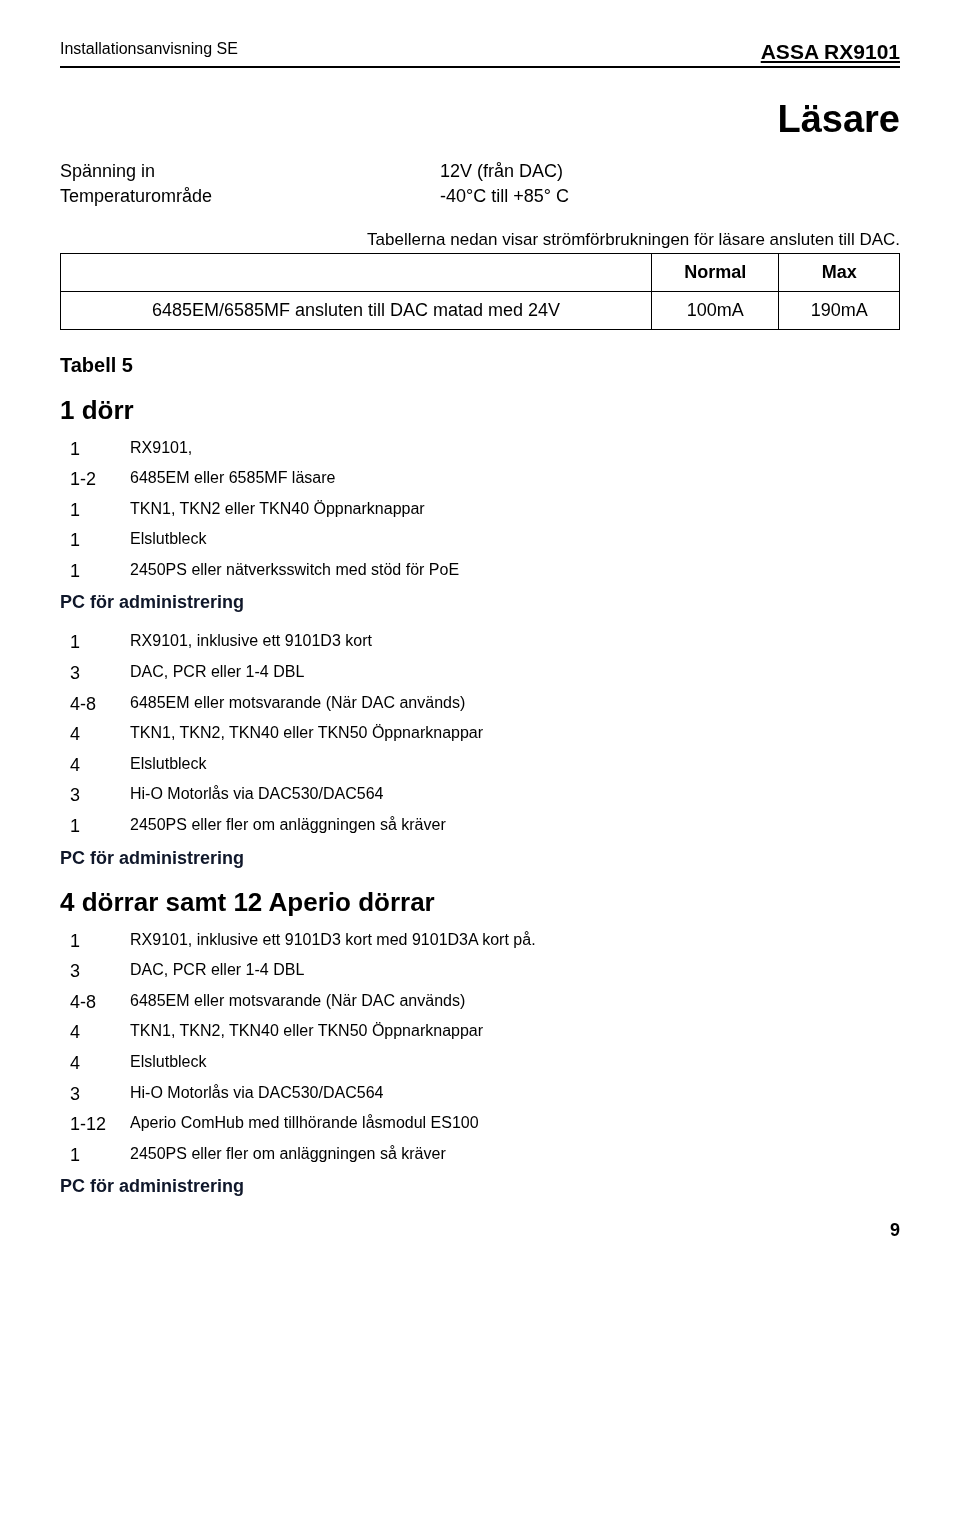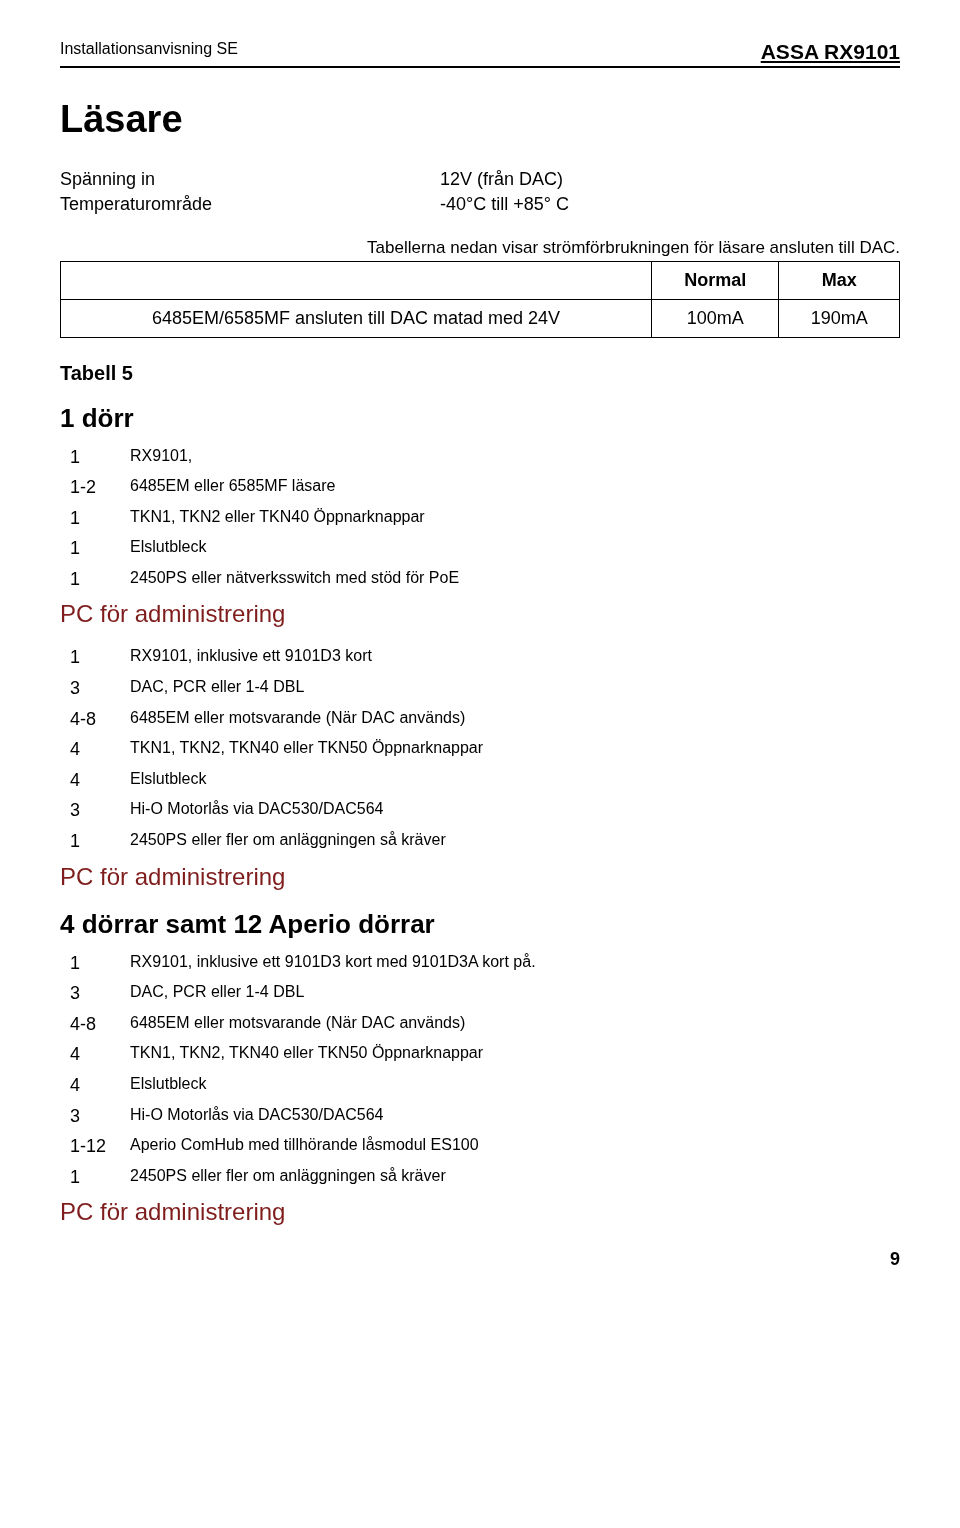--- a/index.html
+++ b/index.html
@@ -30,22 +30,23 @@
     }
     .header-right {
       font-size: 21px;
       color: #000;
       font-weight: bold;
       text-decoration: underline;
     }
     h1.section-title {
       font-size: 38px;
       font-weight: bold;
-      margin-bottom: 28px;
-      color: #000;
+      margin-bottom: 20px;
+      color: #000;
+      text-align: right;
     }
     .specs-table {
       display: flex;
       flex-direction: column;
       gap: 4px;
       margin-bottom: 20px;
       justify-content: space-between;
     }
     .spec-row {
       display: flex;
@@ -103,23 +104,24 @@
     }
     .item-num {
       min-width: 60px;
       font-size: 18px;
     }
     .item-text {
       font-size: 16px;
       flex: 1;
     }
     .pc-admin {
-      font-size: 24px;
+      font-size: 18px;
       margin: 4px 0 14px 0;
-      color: #7f1d1d;
+      color: #0f172a;
+      font-weight: bold;
     }
     .bold-section {
       font-weight: bold;
     }
     .footer-page {
       position: absolute;
       bottom: 30px;
       right: 60px;
       font-size: 18px;
       font-weight: bold;

